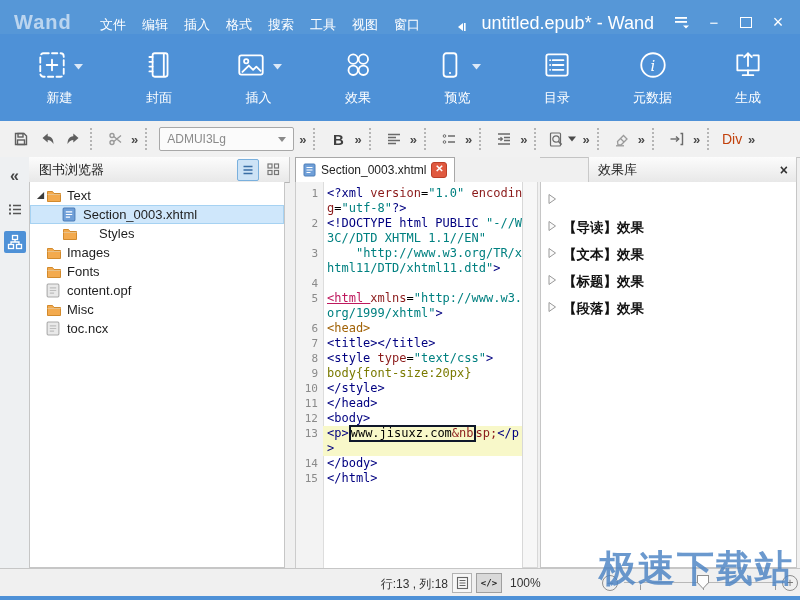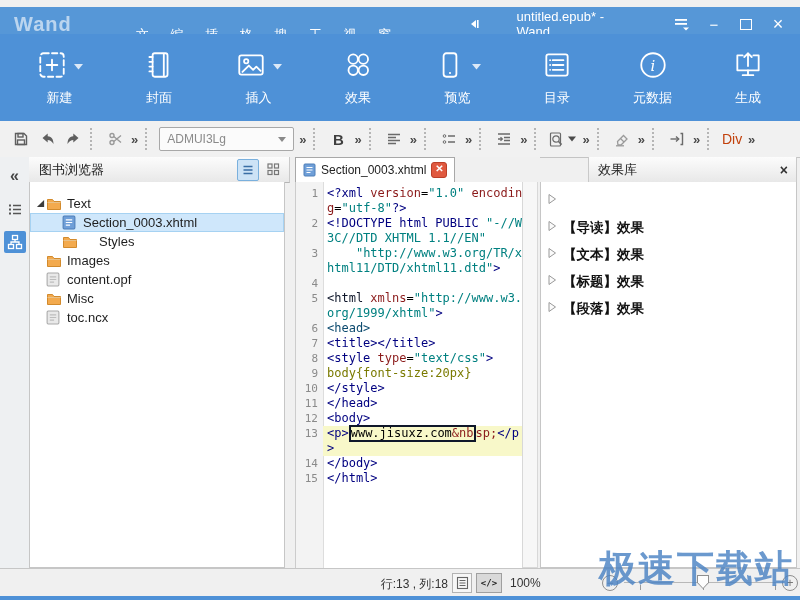--- a/index.html
+++ b/index.html
@@ -1,26 +1,26 @@
 <!DOCTYPE html>
 <html><head>
 <meta charset="utf-8">
 <style>
   html,body{margin:0;padding:0;background:#d8d8d8;}
   .window{position:relative;width:800px;height:600px;overflow:hidden;background:#f0f0f0;
     font-family:"Liberation Sans",sans-serif;-webkit-font-smoothing:antialiased;}
   
-  .titlebar{position:absolute;top:7px;left:0;right:0;height:34px;background:#5697d7;
-    display:flex;align-items:center;color:#fff;gap:36px;}
+  .titlebar{position:absolute;top:0;left:0;right:0;height:34px;background:#5697d7;
+    display:flex;align-items:flex-end;color:#fff;}
   .logo{font-size:20px;font-weight:bold;color:rgba(255,255,255,.6);margin-left:14px;
     letter-spacing:1px;width:86px;flex:none;}
   .menus{display:flex;gap:16px;font-size:13px;}
   .menu-item{cursor:default;margin-top:40px;}
   .collapse-tb{margin-left:34px;display:flex;align-items:center;}
-  .wintitle{margin-left:auto;font-size:13px;color:#fff;}
+  .wintitle{margin-left:auto;font-size:18px;color:#fff;}
   .winbtns{display:flex;align-items:center;margin-left:14px;margin-right:8px;gap:4px;}
   .winbtn{width:28px;height:24px;display:flex;align-items:center;justify-content:center;
     color:#fff;font-size:15px;}
   .maxglyph{width:10px;height:9px;border:1.5px solid #fff;display:inline-block;}
   
   .bigbar{position:absolute;top:34px;left:0;right:0;height:87px;background:#4e91d7;
     display:flex;align-items:center;justify-content:space-between;padding:0 36px;}
   .tb-big{display:flex;flex-direction:column;align-items:center;color:#fff;gap:7px;cursor:default;}
   .tb-big .iconrow{display:flex;align-items:center;height:34px;}
   .tb-big .lbl{font-size:13px;}
@@ -46,21 +46,21 @@
   .rail-btn.active{background:#4e91d7;border-radius:2px;}
   .collapse-glyph{font-size:16px;color:#444;font-weight:bold;}
   .panelhdr{height:25px;background:linear-gradient(#fcfcfc,#e8e8e8);border-bottom:1px solid #b5b5b5;
     display:flex;align-items:center;font-size:13px;color:#222;}
   .browser{position:absolute;top:157px;bottom:32px;left:29px;width:261px;}
   .browser .panelhdr{padding-left:10px;border-right:1px solid #c9c9c9;}
   .hdr-btns{margin-left:auto;display:flex;gap:4px;margin-right:6px;}
   .viewbtn{width:20px;height:20px;display:flex;align-items:center;justify-content:center;}
   .viewbtn.active{border:1px solid #7ab0dd;background:#cde3f6;border-radius:2px;}
   .tree{position:absolute;top:25px;bottom:0;left:0;right:5px;background:#fff;
-    border:1px solid #c6c6c6;border-top:none;overflow:hidden;padding-top:12px;}
+    border:1px solid #c6c6c6;border-top:none;overflow:hidden;padding-top:4px;}
   .trow{display:flex;align-items:center;height:19px;font-size:13px;color:#1e1e1e;position:relative;}
   .trow .arr{width:12px;flex:none;display:flex;justify-content:center;}
   .trow .ticon{width:16px;height:16px;flex:none;margin-right:5px;display:flex;align-items:center;}
   .trow.selected{background:#cfe7fb;box-shadow:inset 0 0 0 1px #a6d2f2;}
   .editor{position:absolute;top:157px;bottom:32px;left:295px;width:243px;}
   .tabbar{position:absolute;top:0;left:0;right:0;height:25px;border-bottom:1px solid #b5b5b5;background:#f0f0f0;}
   .tab{position:absolute;left:0;top:0;height:24px;background:#fff;border:1px solid #a8a8a8;border-bottom:none;
     display:flex;align-items:center;padding:0 7px;gap:5px;z-index:2;}
   .tab .tlabel{font-size:12px;color:#222;}
   .tabclose{width:14px;height:14px;background:#e0593f;border:1px solid #bb3f28;border-radius:3px;
@@ -414,20 +414,30 @@
             <svg width="16" height="15" viewBox="0 0 16 15">
               <path d="M1.5 3.5 h5 l1.5 2 h6.5 v8 h-13 z" fill="#f3aa4e" stroke="#d28a2c"></path>
               <path d="M1.5 6.5 h13" stroke="#e8c189"></path>
             </svg>
           </span>
           <span>Images</span>
         </div>
         <div class="trow" style="padding-left: 4px;">
           <span class="arr"></span>
           <span class="ticon">
+            <svg width="16" height="15" viewBox="0 0 16 15">
+              <path d="M1.5 3.5 h5 l1.5 2 h6.5 v8 h-13 z" fill="#f3aa4e" stroke="#d28a2c"></path>
+              <path d="M1.5 6.5 h13" stroke="#e8c189"></path>
+            </svg>
+          </span>
+          <span>Fonts</span>
+        </div>
+        <div class="trow" style="padding-left: 4px;">
+          <span class="arr"></span>
+          <span class="ticon">
             <svg width="14" height="15" viewBox="0 0 13 14">
               <rect x="1" y="1" width="11" height="12" rx="1" fill="#e9e9e9" stroke="#a9a9a9"></rect>
               <path d="M3.5 4.5 h6 M3.5 7 h6 M3.5 9.5 h4" stroke="#bdbdbd" stroke-width="1.1"></path>
             </svg>
           </span>
           <span>content.opf</span>
         </div>
         <div class="trow" style="padding-left: 4px;">
           <span class="arr"></span>
           <span class="ticon">
@@ -476,25 +486,25 @@
         <div class="crow">
           <span class="cnum">3</span>
           <span class="ctext"><span style="color: rgb(0, 128, 128);">    "http://www.w3.org/TR/xhtml11/DTD/xhtml11.dtd"</span><span style="color: rgb(0, 0, 128);">&gt;</span></span>
         </div>
         <div class="crow">
           <span class="cnum">4</span>
           <span class="ctext"></span>
         </div>
         <div class="crow">
           <span class="cnum">5</span>
-          <span class="ctext"><span style="color: #0f172a;">&lt;html </span><span style="color: rgb(139, 26, 26);">xmlns</span><span style="color: rgb(0, 0, 0);">=</span><span style="color: rgb(0, 128, 128);">"http://www.w3.org/1999/xhtml"</span><span style="color: rgb(0, 0, 128);">&gt;</span></span>
+          <span class="ctext"><span style="color: #be185d; text-decoration: underline;">&lt;html </span><span style="color: rgb(139, 26, 26);">xmlns</span><span style="color: rgb(0, 0, 0);">=</span><span style="color: rgb(0, 128, 128);">"http://www.w3.org/1999/xhtml"</span><span style="color: rgb(0, 0, 128);">&gt;</span></span>
         </div>
         <div class="crow">
           <span class="cnum">6</span>
-          <span class="ctext"><span style="color: #0c4a6e;">&lt;head&gt;</span></span>
+          <span class="ctext"><span style="color: #a16207;">&lt;head&gt;</span></span>
         </div>
         <div class="crow">
           <span class="cnum">7</span>
           <span class="ctext"><span style="color: rgb(0, 0, 128);">&lt;title&gt;&lt;/title&gt;</span></span>
         </div>
         <div class="crow">
           <span class="cnum">8</span>
           <span class="ctext"><span style="color: rgb(0, 0, 128);">&lt;style </span><span style="color: rgb(139, 26, 26);">type</span><span style="color: rgb(0, 0, 0);">=</span><span style="color: rgb(0, 128, 128);">"text/css"</span><span style="color: rgb(0, 0, 128);">&gt;</span></span>
         </div>
         <div class="crow">

